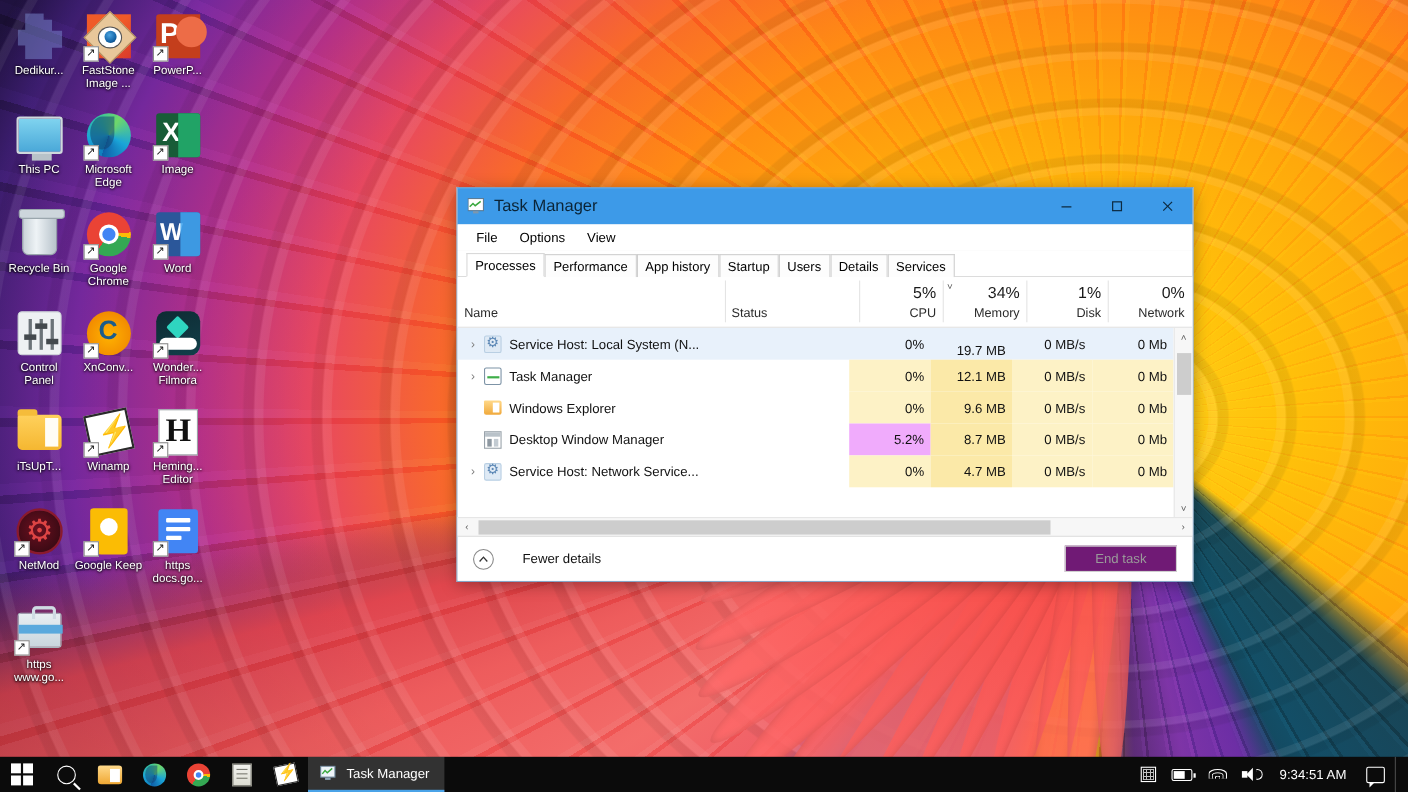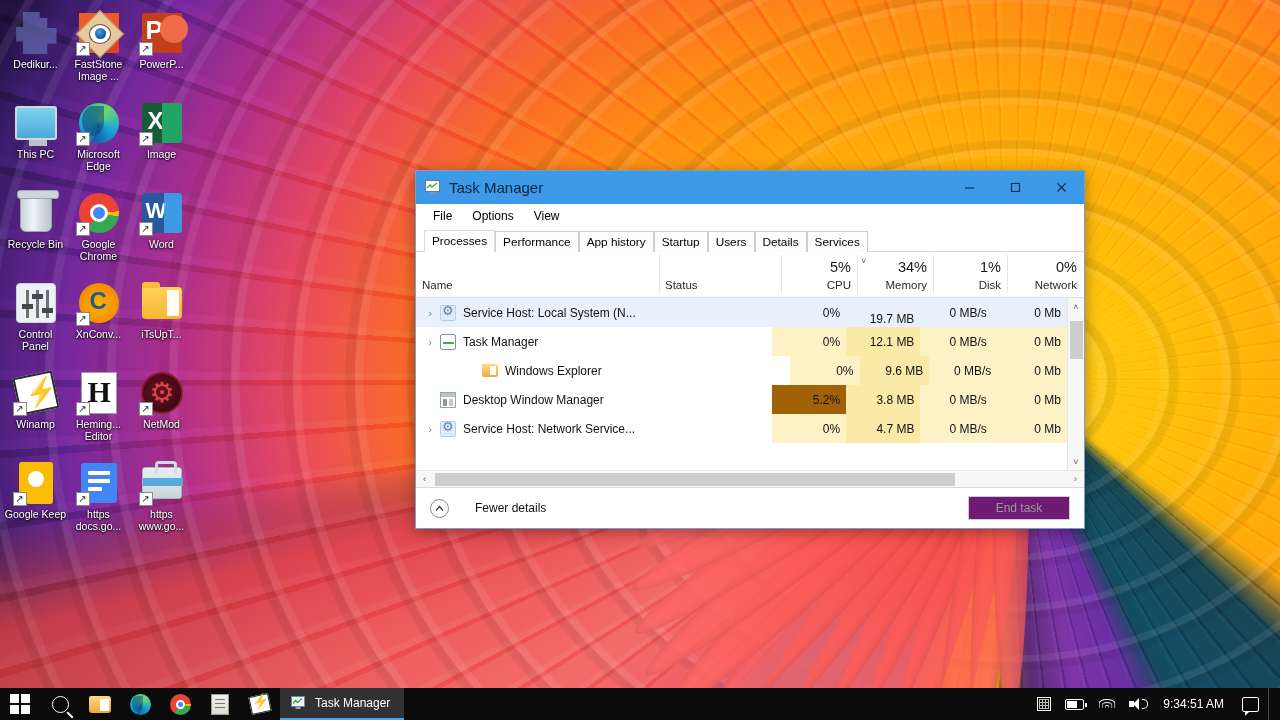--- a/index.html
+++ b/index.html
@@ -449,20 +449,27 @@
     </div>
     <div class="dicon">
       <div class="glyph">
         <span class="ic-xnc"></span>
         <span class="shortcut-arrow"></span>
       </div>
       <div class="lbl">XnConv...</div>
     </div>
     <div class="dicon">
       <div class="glyph">
+        <span class="ic-filmora"></span>
+        <span class="shortcut-arrow"></span>
+      </div>
+      <div class="lbl">Wonder... Filmora</div>
+    </div>
+    <div class="dicon">
+      <div class="glyph">
         <span class="ic-folder"></span>
       </div>
       <div class="lbl">iTsUpT...</div>
     </div>
     <div class="dicon">
       <div class="glyph">
         <span class="ic-winamp"></span>
         <span class="shortcut-arrow"></span>
       </div>
       <div class="lbl">Winamp</div>
@@ -604,40 +611,40 @@
               <span class="rowicon ri-tm"></span>
               <span>Task Manager</span>
             </div>
             <div class="cell c-status" style="width: 122px;"></div>
             <div class="cell num" style="width: 76px; background: rgb(253, 242, 198);">0%</div>
             <div class="cell num" style="width: 76px; background: rgb(251, 233, 168);">12.1 MB</div>
             <div class="cell num" style="width: 74px; background: rgb(253, 242, 198);">0 MB/s</div>
             <div class="cell num" style="width: 76px; background: rgb(253, 242, 198);">0 Mb</div>
           </div>
           <div class="tm-row">
-            <div class="cell cell-name c-name" style="width: 243px; margin-left: 42px;">
+            <div class="cell cell-name c-name" style="width: 243px;">
               <span class="chev"></span>
               <span class="rowicon ri-folder"></span>
               <span>Windows Explorer</span>
             </div>
             <div class="cell c-status" style="width: 122px;"></div>
             <div class="cell num" style="width: 76px; background: rgb(253, 242, 198);">0%</div>
             <div class="cell num" style="width: 76px; background: rgb(251, 233, 168);">9.6 MB</div>
             <div class="cell num" style="width: 74px; background: rgb(253, 242, 198);">0 MB/s</div>
             <div class="cell num" style="width: 76px; background: rgb(253, 242, 198);">0 Mb</div>
           </div>
           <div class="tm-row">
             <div class="cell cell-name c-name" style="width: 243px;">
               <span class="chev"></span>
               <span class="rowicon ri-dwm"></span>
               <span>Desktop Window Manager</span>
             </div>
             <div class="cell c-status" style="width: 122px;"></div>
-            <div class="cell num" style="width: 76px; background: #a16207;">5.2%</div>
-            <div class="cell num" style="width: 76px; background: rgb(251, 233, 168);">3.8 MB</div>
+            <div class="cell num" style="width: 76px; background: #f0abfc;">5.2%</div>
+            <div class="cell num" style="width: 76px; background: rgb(251, 233, 168);">8.7 MB</div>
             <div class="cell num" style="width: 74px; background: rgb(253, 242, 198);">0 MB/s</div>
             <div class="cell num" style="width: 76px; background: rgb(253, 242, 198);">0 Mb</div>
           </div>
           <div class="tm-row">
             <div class="cell cell-name c-name" style="width: 243px;">
               <span class="chev">›</span>
               <span class="rowicon ri-gear"></span>
               <span>Service Host: Network Service...</span>
             </div>
             <div class="cell c-status" style="width: 122px;"></div>

